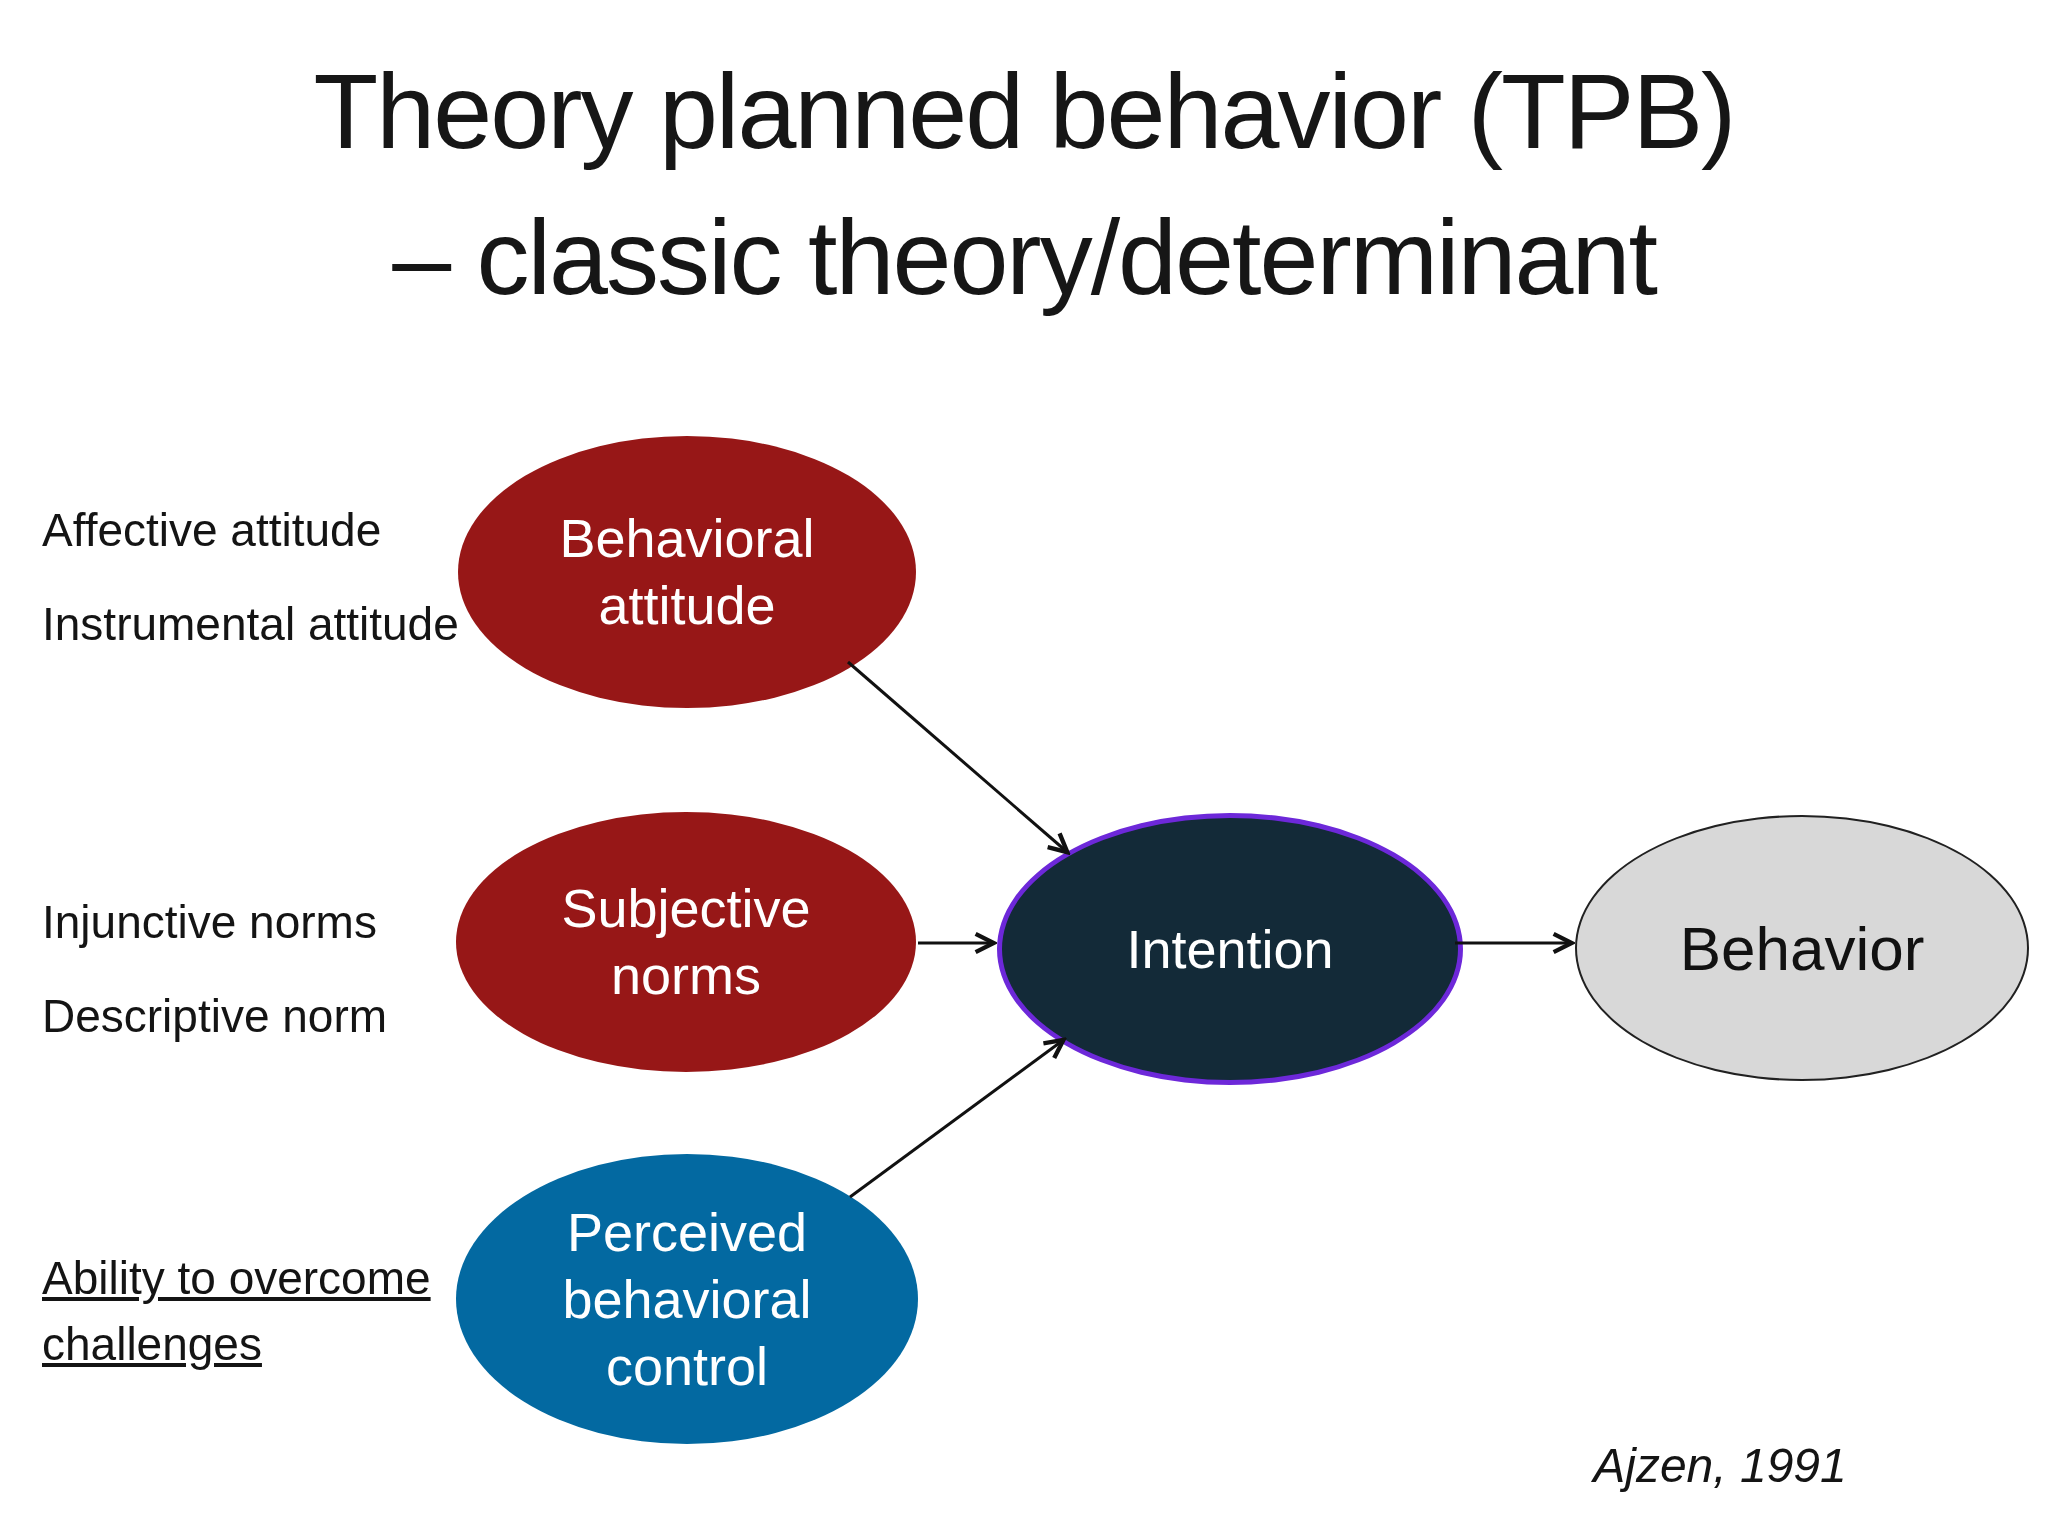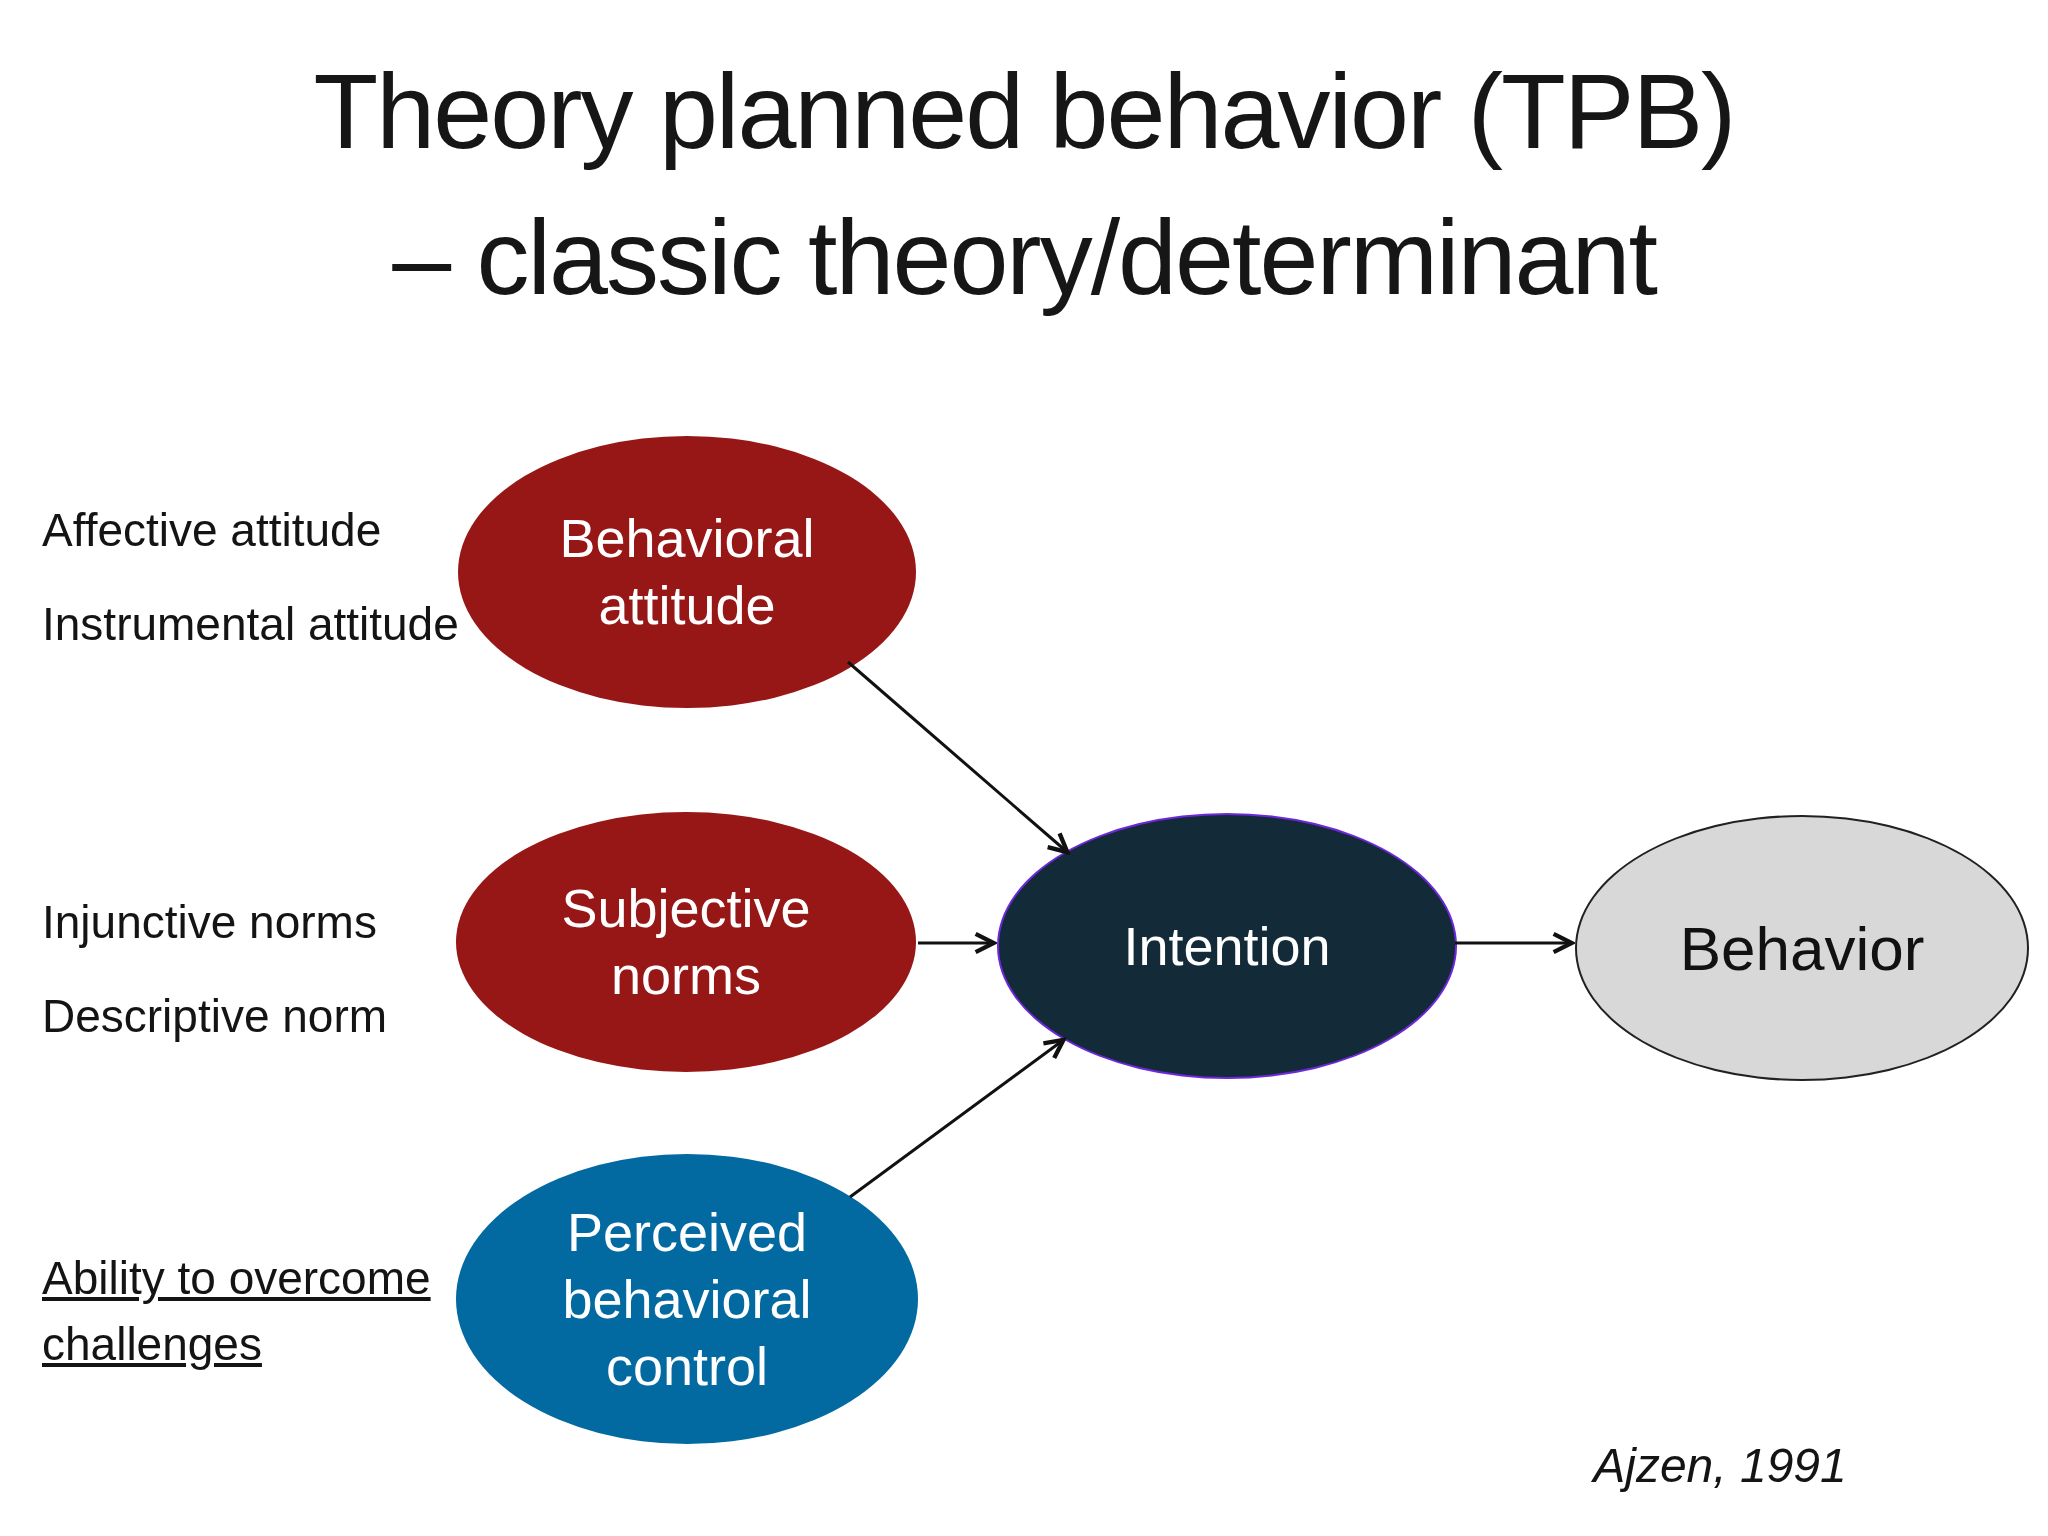--- a/index.html
+++ b/index.html
@@ -35,21 +35,21 @@
     text-align:center;
     z-index:2;
   }
   .node span{display:block;font-size:54px;line-height:67px;}
   #node-behavioral-attitude{left:458px;top:436px;width:458px;height:272px;}
   #node-behavioral-attitude span{width:310px;}
   #node-subjective-norms{left:456px;top:812px;width:460px;height:260px;}
   #node-subjective-norms span{width:300px;}
   #node-perceived-behavioral-control{left:456px;top:1154px;width:462px;height:290px;}
   #node-perceived-behavioral-control span{width:330px;}
-  #node-intention{left:997px;top:813px;width:456px;height:262px;border:2px solid #6d28d9;}
+  #node-intention{left:997px;top:813px;width:456px;height:262px;border:5px solid #6d28d9;}
   #node-behavior{left:1575px;top:815px;width:450px;height:262px;border:2px solid #212121;}
   #node-behavior span{font-size:62px;}
   .arrows{
     position:absolute;left:0;top:0;width:2048px;height:1536px;
     z-index:5;pointer-events:none;
   }
   .citation{
     position:absolute;left:1520px;top:1438px;width:400px;
     text-align:center;
     font-size:48px;font-style:italic;

